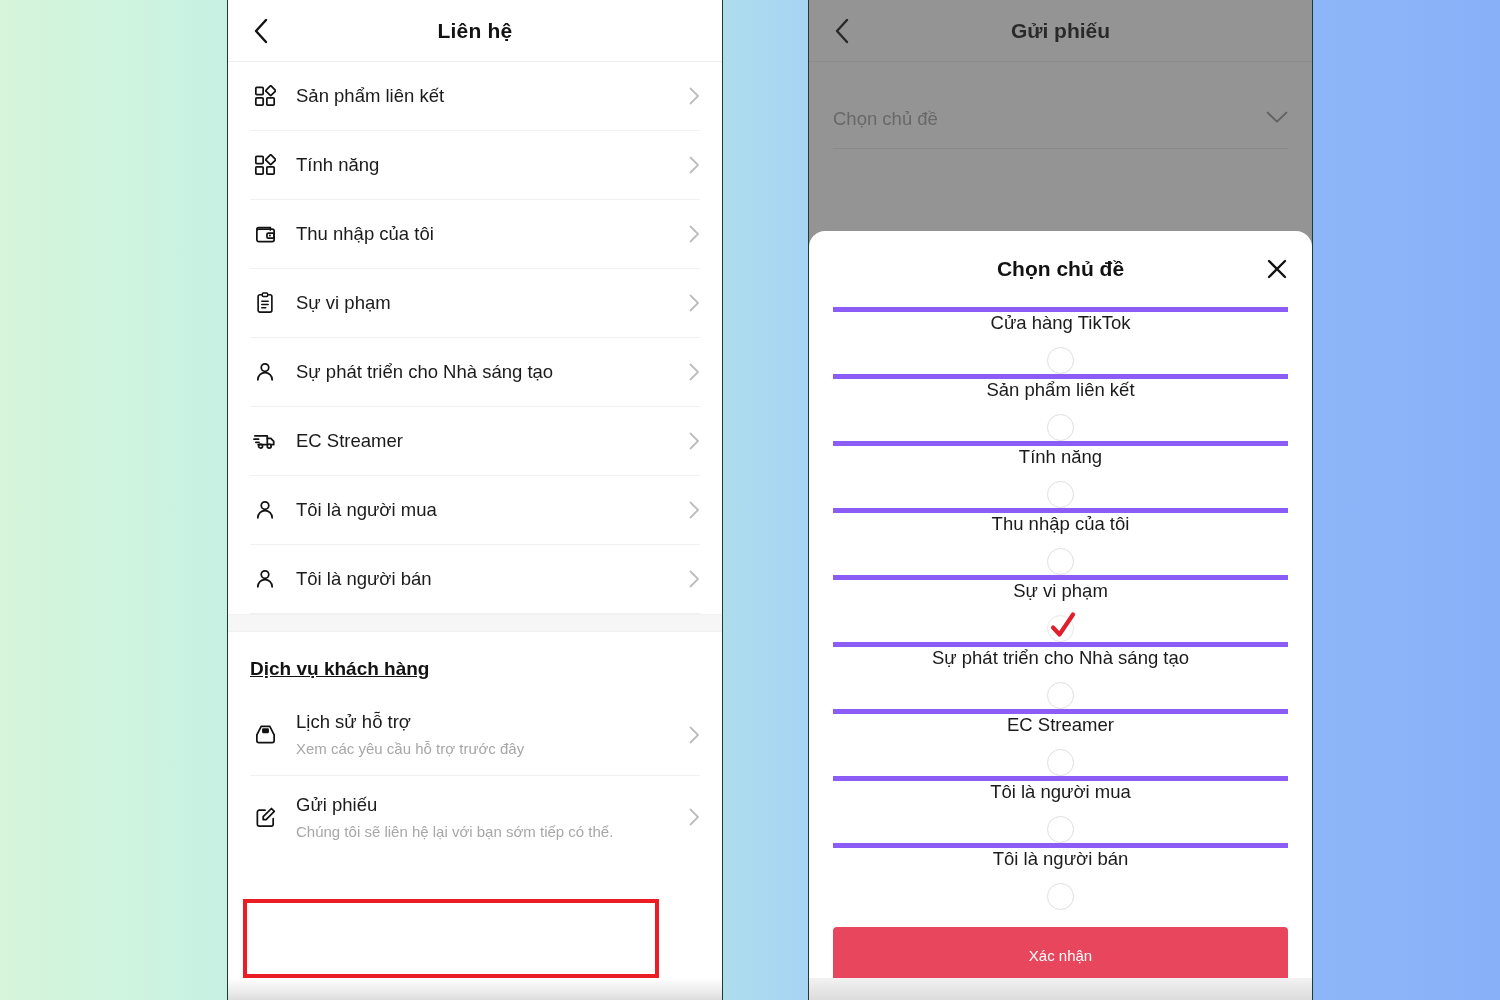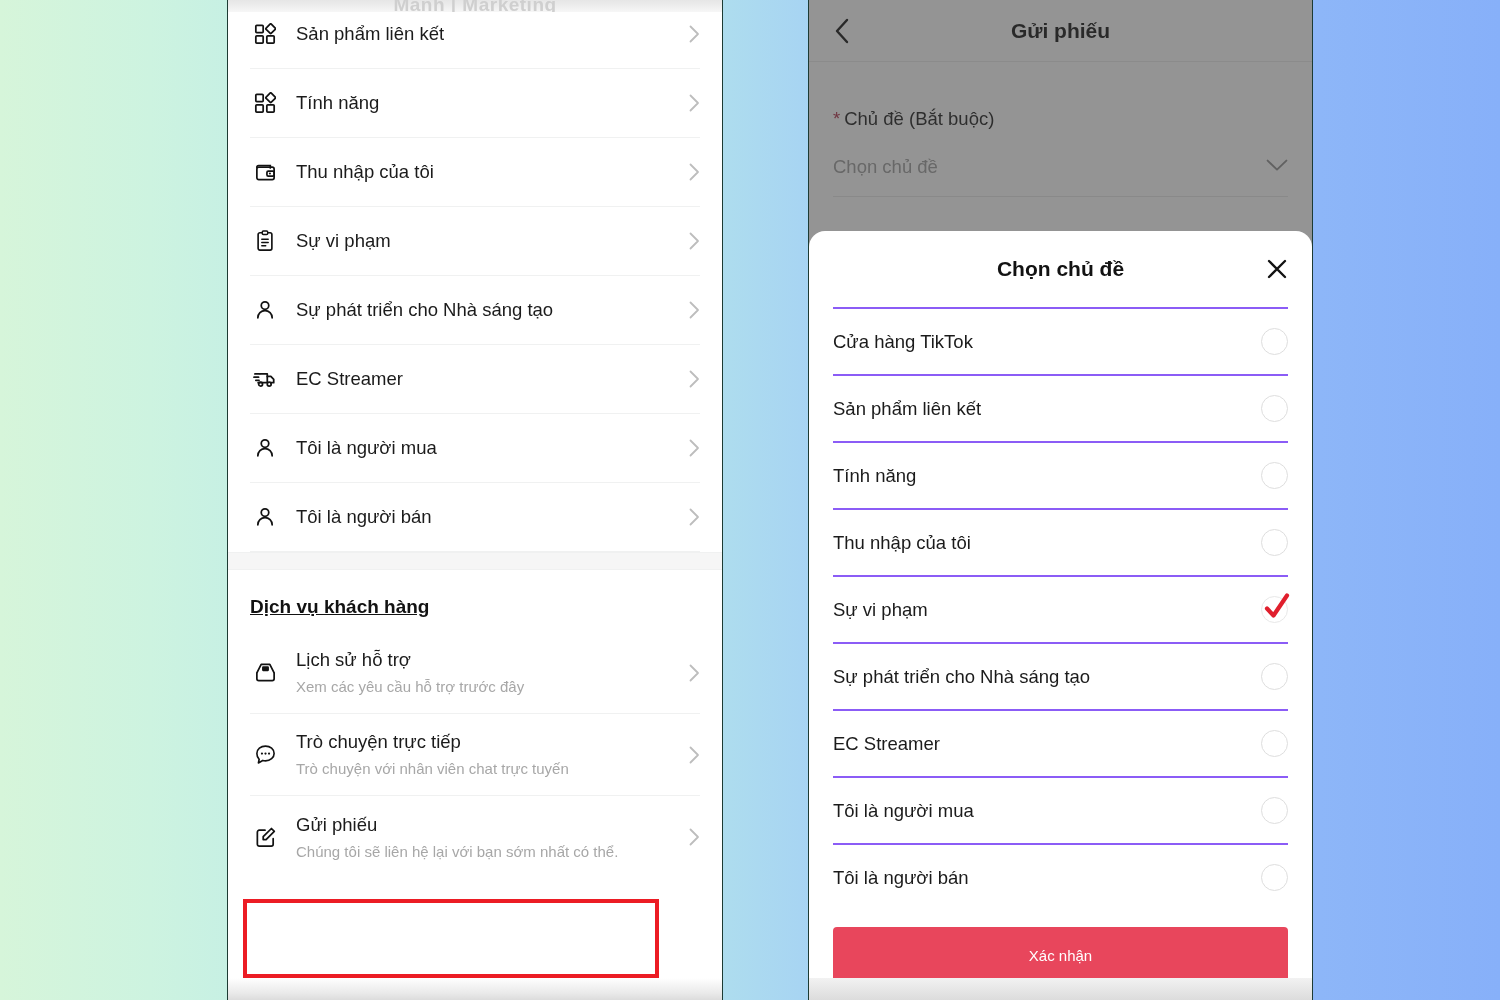--- a/index.html
+++ b/index.html
@@ -241,22 +241,23 @@
     justify-content: center;
     cursor: pointer;
   }
 
   .opt-list { flex: 1 1 auto; padding: 0 24px; }
   .opt {
     display: flex;
     align-items: center;
     justify-content: space-between;
     height: 67px;
-    border-top: 2px solid #8b5cf6;
+    border-top: 5px solid #8b5cf6;
     cursor: pointer;
+    flex-direction: column;
   }
   .opt .olabel { font-size: 18.5px; color: #1b1b1b; }
   .radio {
     width: 27px;
     height: 27px;
     border-radius: 50%;
     border: 1.6px solid #dedede;
     position: relative;
     flex: 0 0 auto;
   }
@@ -295,20 +296,28 @@
 </style>
 </head>
 <body>
 
 <div id="stage">
 
   <div class="panel" id="panel-left">
 
     <div class="watermark">Manh | Marketing</div>
 
+    <div class="navbar">
+      <div class="back-chevron">
+        <svg width="16" height="26" viewBox="0 0 16 26" fill="none">
+          <path d="M13 2 L3 13 L13 24" stroke="#121212" stroke-width="2.4" stroke-linecap="round" stroke-linejoin="round"></path>
+        </svg>
+      </div>
+      <div class="title">Liên hệ</div>
+    </div>
 
     <div class="list">
 
       <div class="row">
         <span class="ico">
           <svg width="22" height="22" viewBox="0 0 24 24" fill="none">
             <rect x="2" y="2.5" width="8" height="8" rx="1" stroke="#121212" stroke-width="1.9"></rect>
             <rect x="2" y="14" width="8" height="8" rx="1" stroke="#121212" stroke-width="1.9"></rect>
             <rect x="14" y="14" width="8" height="8" rx="1" stroke="#121212" stroke-width="1.9"></rect>
             <rect x="14.2" y="2.2" width="8" height="8" rx="1" stroke="#121212" stroke-width="1.9" transform="rotate(45 18.2 6.2)"></rect>
@@ -451,50 +460,31 @@
           <span class="label">Lịch sử hỗ trợ</span>
           <span class="sub" style="display:block">Xem các yêu cầu hỗ trợ trước đây</span>
         </span>
         <span class="caret">
           <svg width="11" height="18" viewBox="0 0 11 18">
               <path d="M1.5 1.5 L9 9 L1.5 16.5" stroke="#bdbdbd" stroke-width="1.8" fill="none" stroke-linecap="round" stroke-linejoin="round"></path>
             </svg>
         </span>
       </div>
 
-      <div class="row two-line">
-        <span class="ico">
-          <svg width="23" height="23" viewBox="0 0 24 24" fill="none">
-            <path d="M12 3.2 c5 0 9 3.4 9 7.7 c0 4.3 -4 7.7 -9 7.7 c-1 0 -2 -.15 -2.9 -.4 L4.6 20.8 L5.4 17 C3.9 15.6 3 13.5 3 10.9 C3 6.6 7 3.2 12 3.2 Z" stroke="#121212" stroke-width="1.7" stroke-linejoin="round"></path>
-            <circle cx="8.3" cy="11" r="1.15" fill="#121212"></circle>
-            <circle cx="12" cy="11" r="1.15" fill="#121212"></circle>
-            <circle cx="15.7" cy="11" r="1.15" fill="#121212"></circle>
-          </svg>
-        </span>
-        <span class="txt">
-          <span class="label">Trò chuyện trực tiếp</span>
-          <span class="sub" style="display:block">Trò chuyện với nhân viên chat trực tuyến</span>
-        </span>
-        <span class="caret">
-          <svg width="11" height="18" viewBox="0 0 11 18">
-              <path d="M1.5 1.5 L9 9 L1.5 16.5" stroke="#bdbdbd" stroke-width="1.8" fill="none" stroke-linecap="round" stroke-linejoin="round"></path>
-            </svg>
-        </span>
-      </div>
 
       <div class="row two-line">
         <span class="ico">
           <svg width="23" height="23" viewBox="0 0 24 24" fill="none">
             <path d="M20 13.2 V19 a2 2 0 0 1 -2 2 H5.5 a2 2 0 0 1 -2 -2 V6.4 a2 2 0 0 1 2 -2 H11.5" stroke="#121212" stroke-width="1.8" stroke-linecap="round"></path>
             <path d="M18.2 2.6 L21.2 5.6 L12.6 14.2 H9.6 V11.2 Z" stroke="#121212" stroke-width="1.8" stroke-linejoin="round"></path>
           </svg>
         </span>
         <span class="txt">
           <span class="label">Gửi phiếu</span>
-          <span class="sub" style="display:block">Chúng tôi sẽ liên hệ lại với bạn sớm nhất có thể.</span>
+          <span class="sub" style="display:block">Chúng tôi sẽ liên hệ lại với bạn sớm tiếp có thể.</span>
         </span>
         <span class="caret">
           <svg width="11" height="18" viewBox="0 0 11 18">
               <path d="M1.5 1.5 L9 9 L1.5 16.5" stroke="#bdbdbd" stroke-width="1.8" fill="none" stroke-linecap="round" stroke-linejoin="round"></path>
             </svg>
         </span>
       </div>
 
     </div>
 
@@ -508,23 +498,20 @@
     <div class="r-navbar">
       <div class="back-chevron">
         <svg width="16" height="26" viewBox="0 0 16 26" fill="none">
           <path d="M13 2 L3 13 L13 24" stroke="#121212" stroke-width="2.4" stroke-linecap="round" stroke-linejoin="round"></path>
         </svg>
       </div>
       <div class="title">Gửi phiếu</div>
     </div>
 
     <div class="form-area">
-      <div class="field-label">
-        <span class="req">*</span><span>Chủ đề (Bắt buộc)</span>
-      </div>
       <div class="select-row">
         <span class="ph">Chọn chủ đề</span>
         <span>
           <svg width="22" height="13" viewBox="0 0 22 13">
               <path d="M1.6 1.6 L11 10.6 L20.4 1.6" stroke="#8f8f8f" stroke-width="1.9" fill="none" stroke-linecap="round" stroke-linejoin="round"></path>
             </svg>
         </span>
       </div>
     </div>
 

